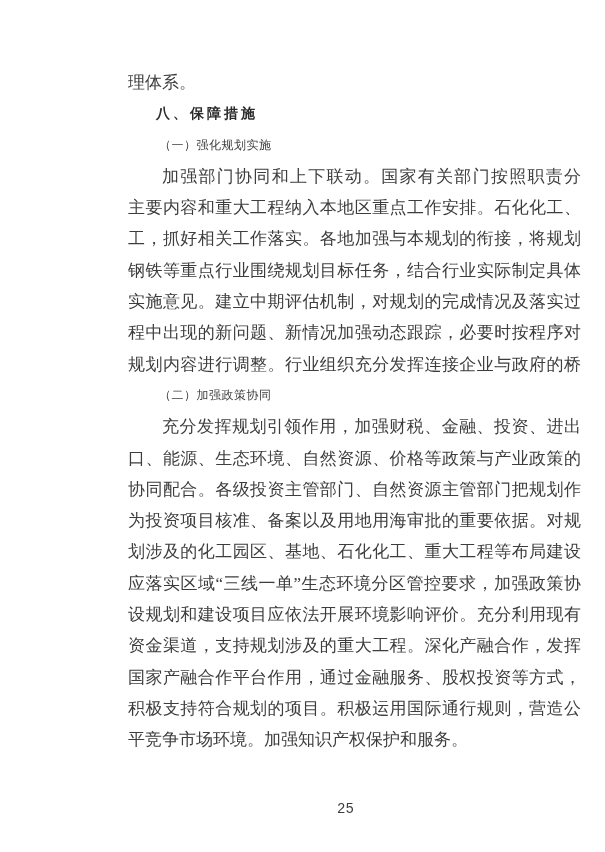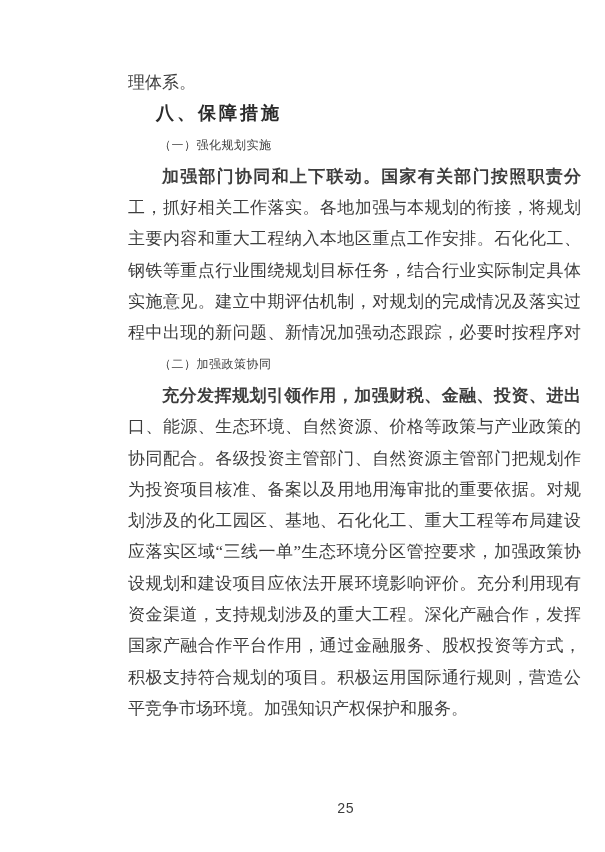--- a/index.html
+++ b/index.html
@@ -31,26 +31,25 @@
     white-space: normal;
     color: #3d3d3d;
   }
   .just {
     text-align: justify;
     text-align-last: justify;
     text-justify: inter-character;
   }
   .indent {
     text-indent: 2em;
-    font-weight: bold;
   }
   .heading {
     font-family: "Liberation Sans", "DejaVu Sans", sans-serif;
     font-weight: bold;
-    font-size: 18px;
+    font-size: 14px;
     letter-spacing: 3px;
     color: #2b2b2b;
     text-indent: 28px;
   }
   .subheading {
     font-size: 12px;
     letter-spacing: 0.5px;
     text-indent: 31px;
   }
   .page-number {
@@ -70,25 +69,26 @@
 <div class="page">
   <div class="textblock">
 
     <div class="line">理体系。</div>
 
     <div class="line heading">八、保障措施</div>
 
     <div class="line subheading">（一）强化规划实施</div>
 
     <div class="line just indent">加强部门协同和上下联动。国家有关部门按照职责分</div>
+    <div class="line just">主要内容和重大工程纳入本地区重点工作安排。石化化工、</div>
     <div class="line just">工，抓好相关工作落实。各地加强与本规划的衔接，将规划</div>
-    <div class="line just">主要内容和重大工程纳入本地区重点工作安排。石化化工、</div>
     <div class="line just">钢铁等重点行业围绕规划目标任务，结合行业实际制定具体</div>
     <div class="line just">实施意见。建立中期评估机制，对规划的完成情况及落实过</div>
     <div class="line just">程中出现的新问题、新情况加强动态跟踪，必要时按程序对</div>
+    <div class="line just">规划内容进行调整。行业组织充分发挥连接企业与政府的桥</div>
 
     <div class="line subheading">（二）加强政策协同</div>
 
     <div class="line just indent">充分发挥规划引领作用，加强财税、金融、投资、进出</div>
     <div class="line just">口、能源、生态环境、自然资源、价格等政策与产业政策的</div>
     <div class="line just">协同配合。各级投资主管部门、自然资源主管部门把规划作</div>
     <div class="line just">为投资项目核准、备案以及用地用海审批的重要依据。对规</div>
     <div class="line just">划涉及的化工园区、基地、石化化工、重大工程等布局建设</div>
     <div class="line just">应落实区域“三线一单”生态环境分区管控要求，加强政策协同</div>
     <div class="line just">设规划和建设项目应依法开展环境影响评价。充分利用现有</div>

